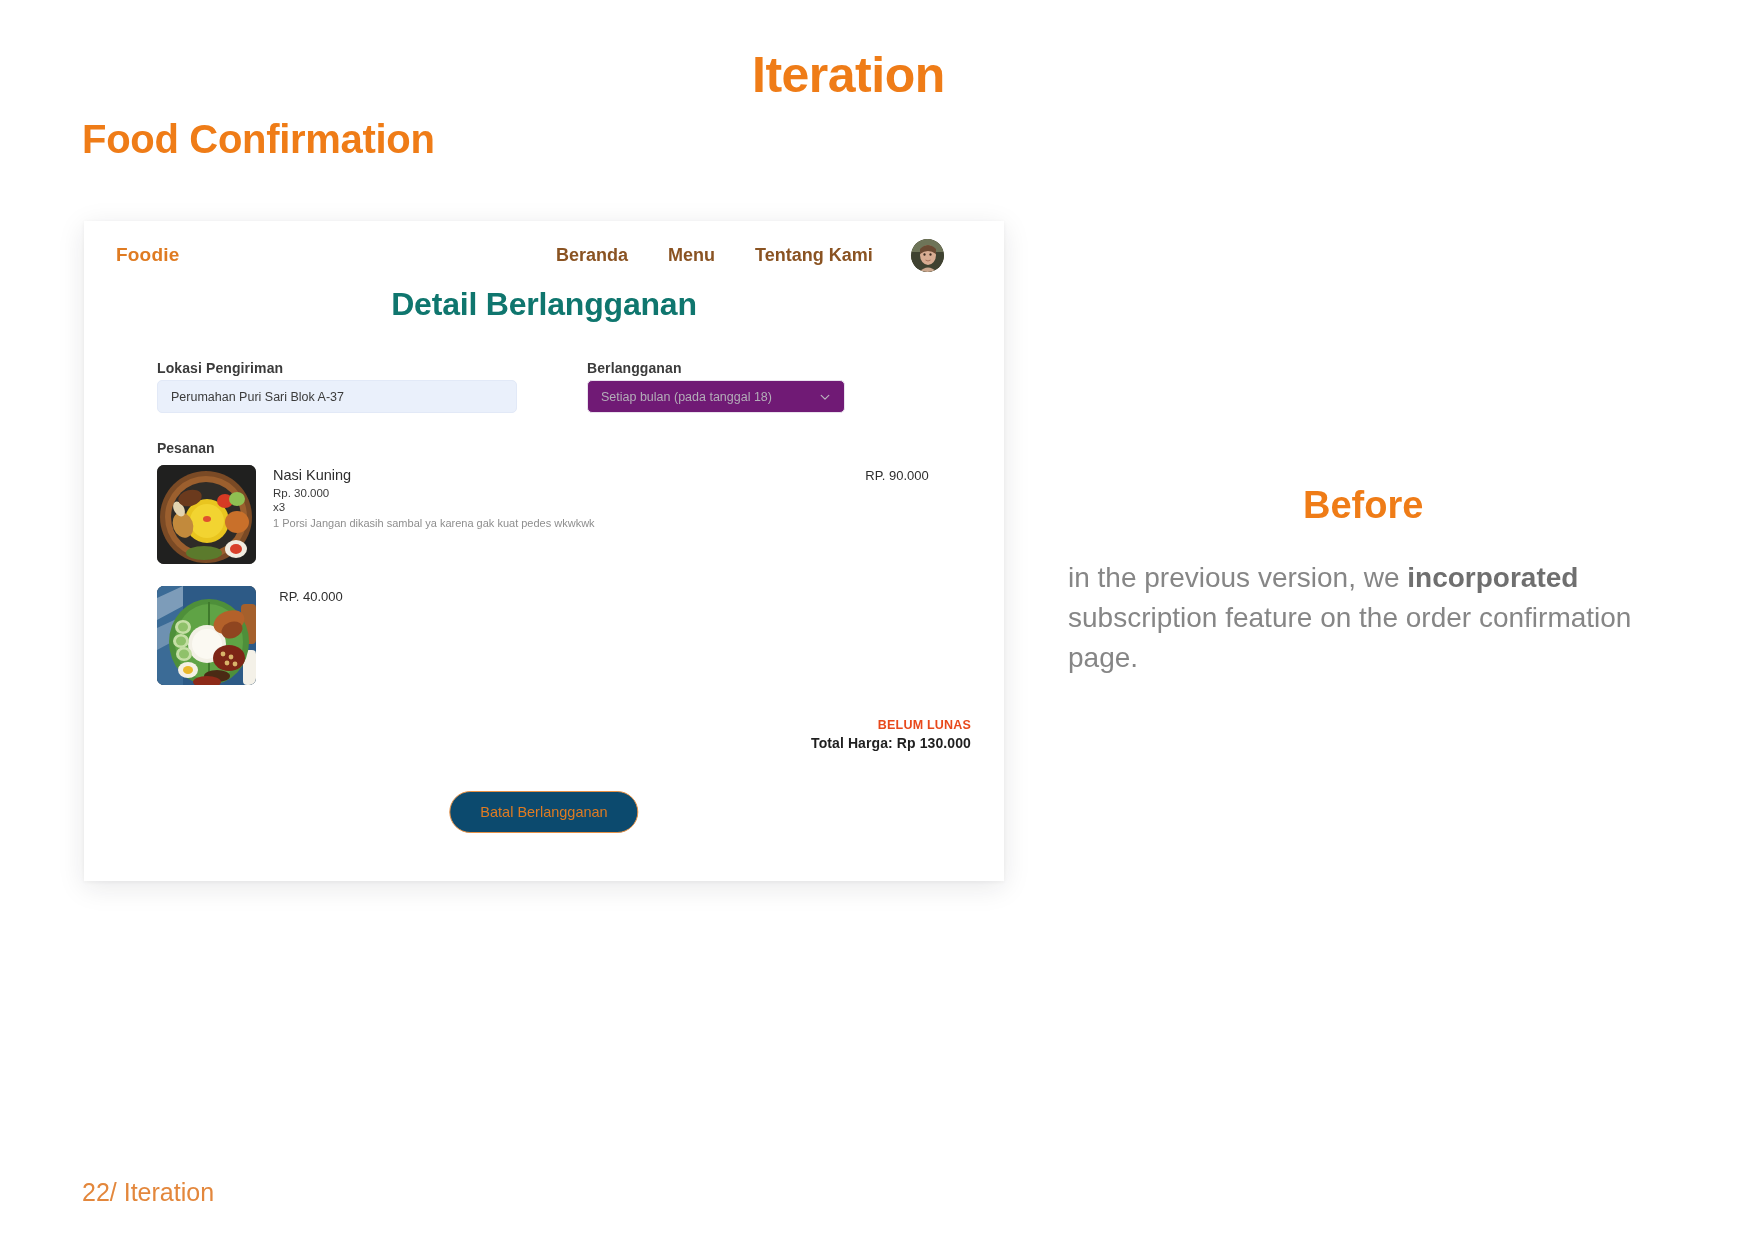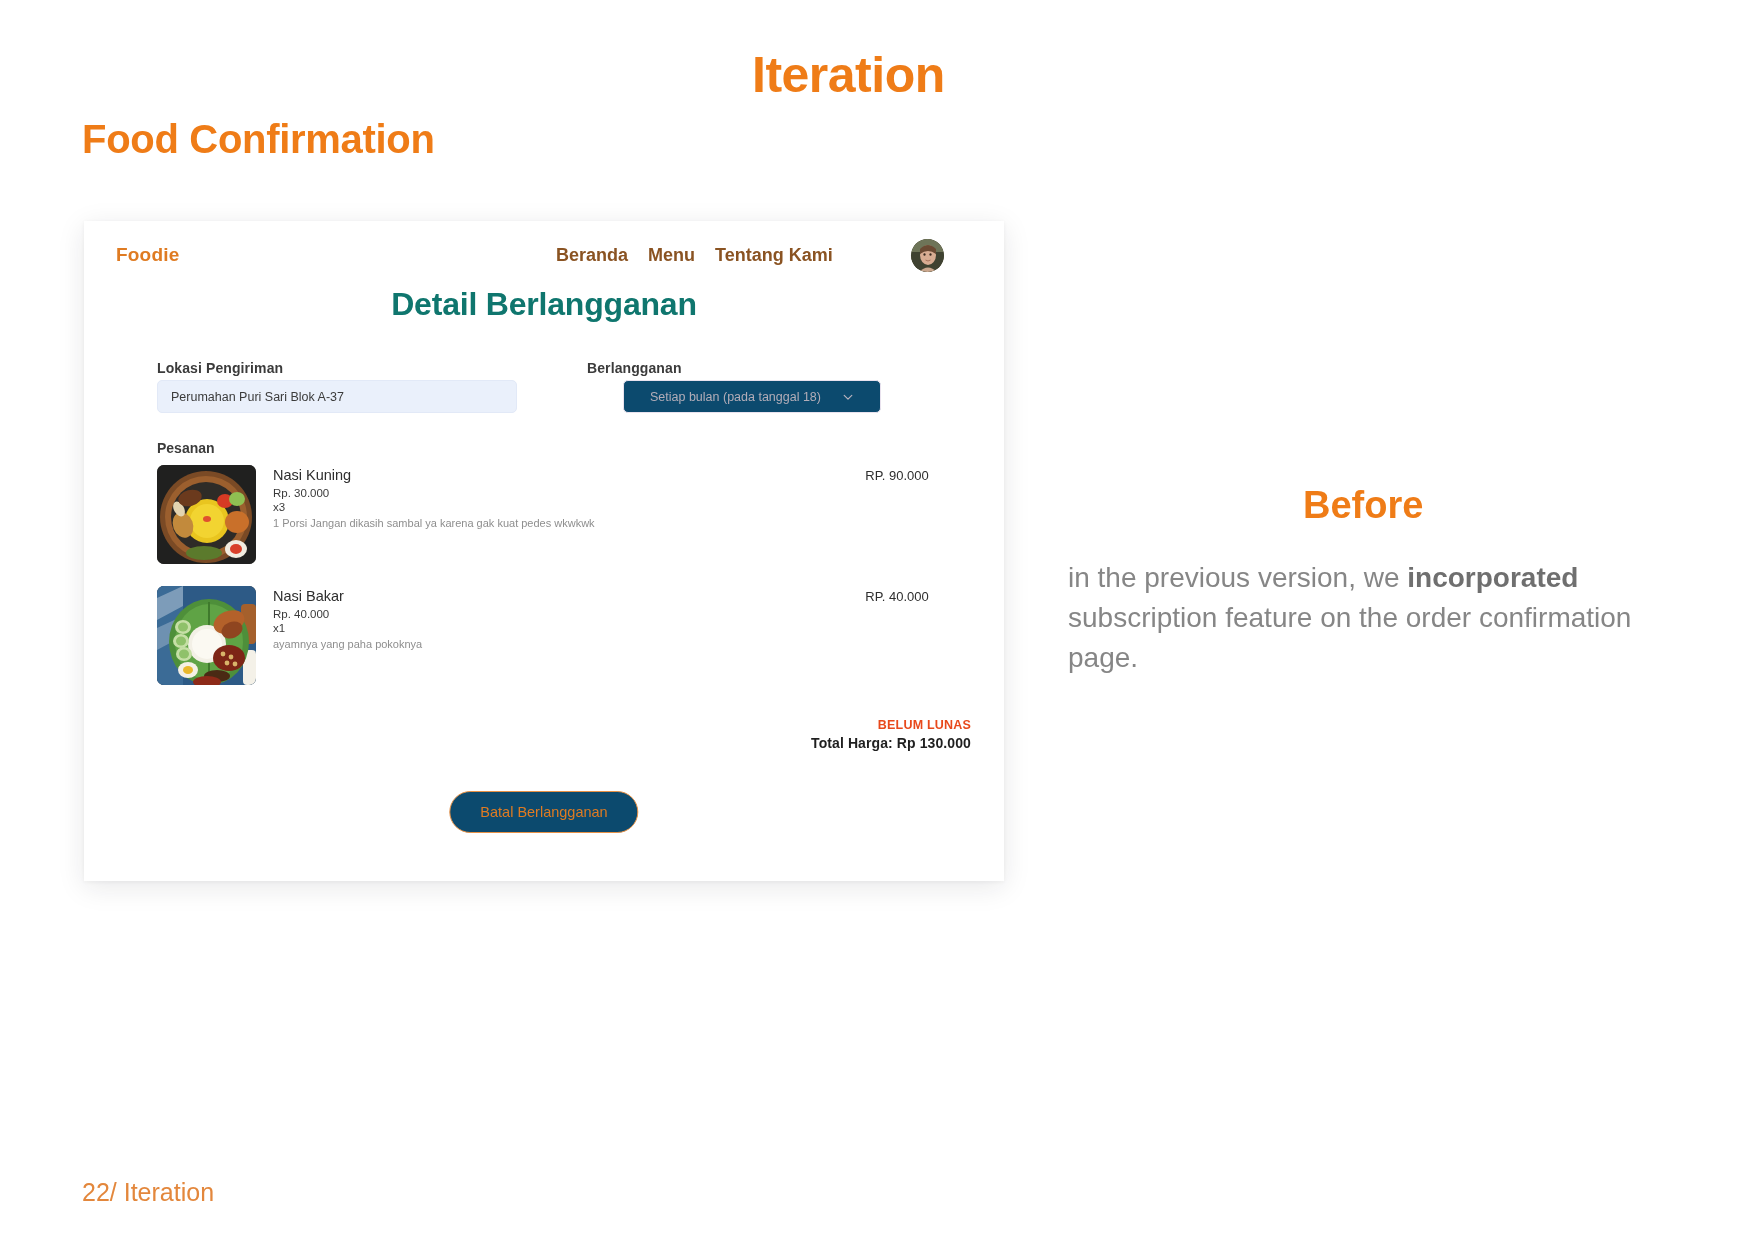--- a/index.html
+++ b/index.html
@@ -73,21 +73,21 @@
     font-size: 19px;
     font-weight: 700;
     color: #df7b22;
     letter-spacing: 0.2px;
   }
   .nav-links {
     position: absolute;
     left: 472px;
     display: flex;
     align-items: center;
-    gap: 20px;
+    gap: 40px;
   }
   .nav-link {
     font-size: 18px;
     font-weight: 700;
     color: #8a5322;
     white-space: nowrap;
     cursor: pointer;
   }
   .avatar {
     position: absolute;
@@ -143,31 +143,30 @@
     align-items: center;
     padding: 0 13px;
     font-size: 12.5px;
     color: #3b3b3b;
     cursor: text;
   }
   .select-input {
     width: 100%;
     box-sizing: border-box;
     height: 33px;
-    background: #0c4a6e;
+    background: #701a75;
     border: 1px solid #e9e2ee;
     border-radius: 5px;
     display: flex;
     align-items: center;
     justify-content: space-between;
-    padding: 0 26px;
+    padding: 0 13px;
     font-size: 12.5px;
     color: #b3adb8;
     cursor: pointer;
-    margin-left: 36px;
   }
   .chev {
     width: 12px; height: 12px;
     flex: none;
   }
   .chev svg { display: block; }
 
   
   .orders-label {
     position: absolute;
@@ -410,26 +409,20 @@
           <ellipse cx="31" cy="84" rx="5" ry="4" fill="#e8b82c"></ellipse>
           <ellipse cx="72" cy="72" rx="16" ry="13" fill="#7d2516"></ellipse>
           <circle cx="66" cy="68" r="2.4" fill="#d8b36a"></circle>
           <circle cx="74" cy="71" r="2.4" fill="#d8b36a"></circle>
           <circle cx="70" cy="77" r="2.4" fill="#d8b36a"></circle>
           <circle cx="78" cy="78" r="2.4" fill="#d8b36a"></circle>
           <ellipse cx="60" cy="90" rx="13" ry="6" fill="#4a2a14"></ellipse>
           <ellipse cx="50" cy="96" rx="14" ry="6" fill="#8d2a18"></ellipse>
         </svg>
       </div>
-      <div class="order-info">
-        <div class="order-name">Nasi Bakar</div>
-        <div class="order-price">Rp. 40.000</div>
-        <div class="order-qty">x1</div>
-        <div class="order-note">ayamnya yang paha pokoknya</div>
-      </div>
       <div class="order-total">RP. 40.000</div>
     </div>
 
   </div>
 
   <div class="totals">
     <div class="status-badge">BELUM LUNAS</div>
     <div class="total-price">Total Harga: Rp 130.000</div>
   </div>
 

